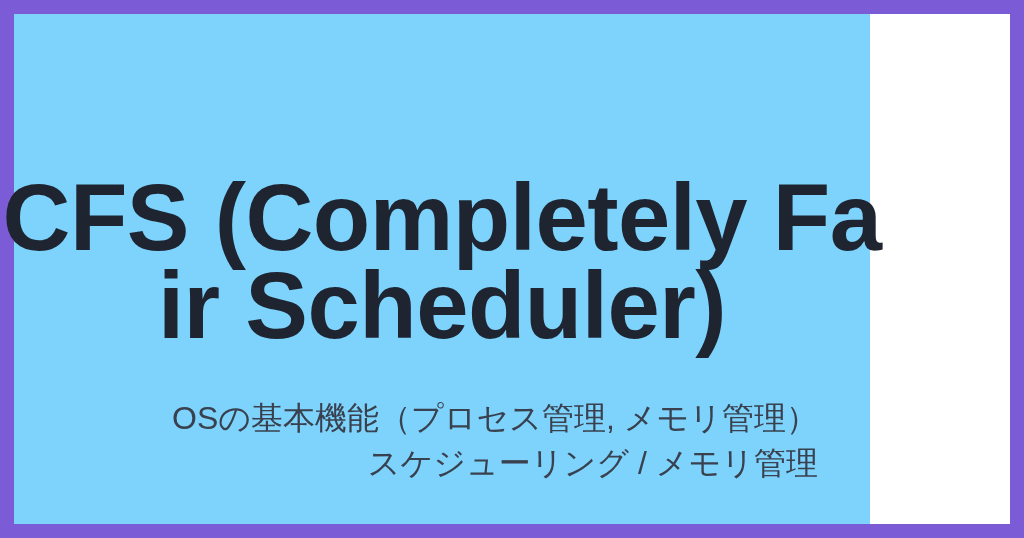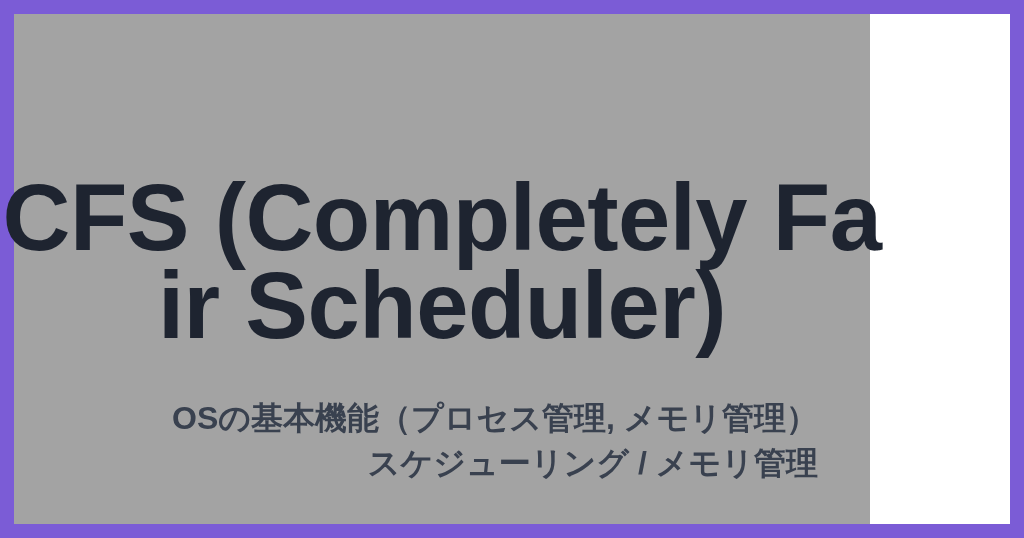--- a/index.html
+++ b/index.html
@@ -29,21 +29,21 @@
     background: #ffffff;
   }
 
   .slide-canvas {
     position: absolute;
     left: 14px;
     top: 14px;
     width: 856px;
     height: 510px;
     box-sizing: border-box;
-    background: #a3a3a3;
+    background: #7dd3fc;
   }
 
   .title-block {
     position: absolute;
     left: 50%;
     transform: translateX(-50%);
     top: 160px;
     width: 900px;
     text-align: center;
   }
@@ -66,21 +66,21 @@
     top: 382px;
     width: 760px;
     text-align: right;
   }
 
   .subtitle-line {
     display: block;
     margin: 0;
     font-size: 32px;
     line-height: 45px;
-    font-weight: 700;
+    font-weight: 400;
     letter-spacing: 0px;
     color: #39414f;
     text-align: right;
     white-space: nowrap;
   }
 </style>
 </head>
 <body>
 
 <div id="slide-root">

